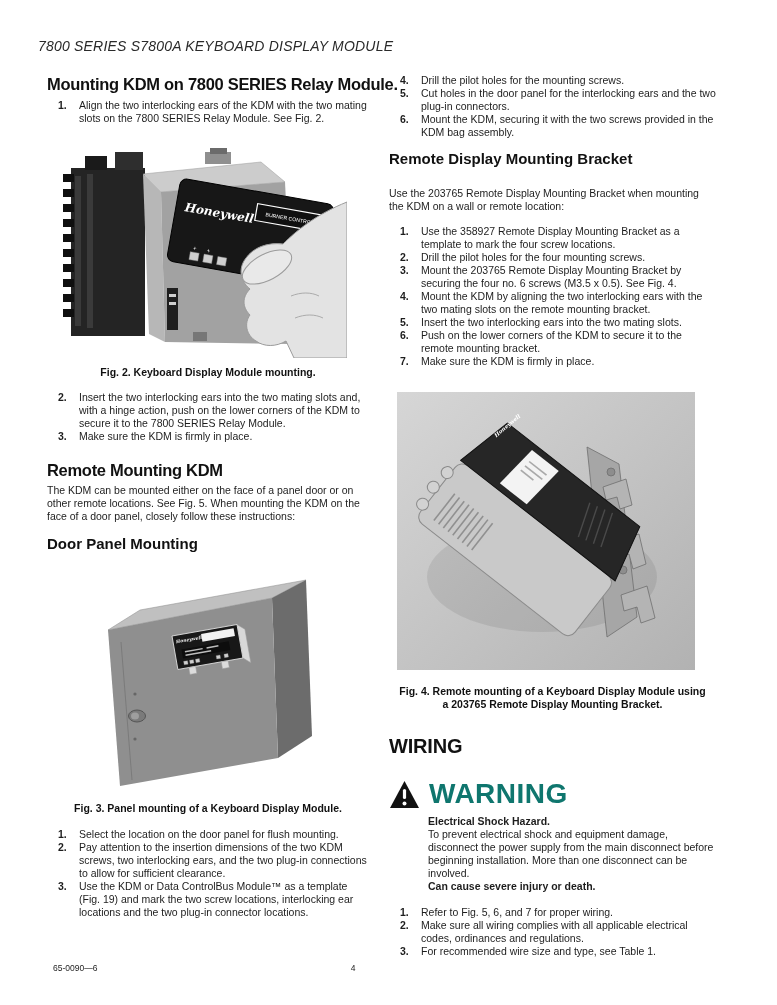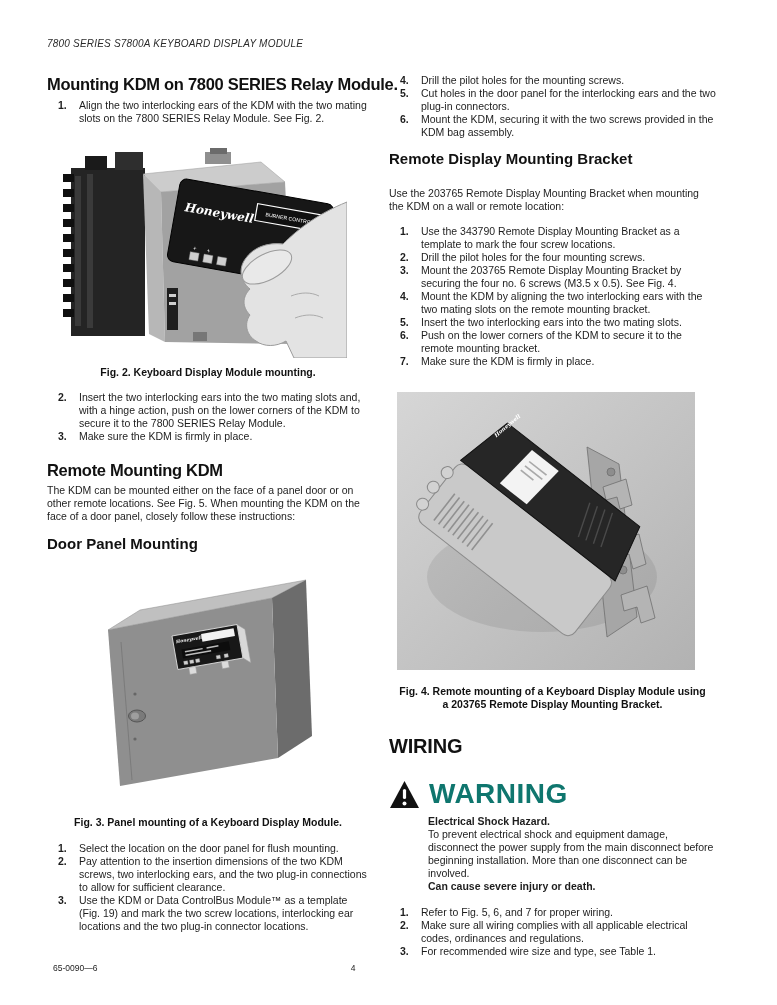--- a/index.html
+++ b/index.html
@@ -1,21 +1,21 @@
 <!DOCTYPE html>
 <html><head>
 <meta charset="utf-8">
 <style>
   html,body{margin:0;padding:0;background:#ffffff;}
   .page{
     position:relative;width:777px;height:1005px;background:#ffffff;
     font-family:"Liberation Sans",sans-serif;color:#1d1d1d;overflow:hidden;
   }
   .running-header{
-    position:absolute;left:47px;top:38px;font-style:italic;font-size:10px;
+    position:absolute;left:38px;top:38px;font-style:italic;font-size:14px;
     letter-spacing:.2px;color:#2a2a2a;
   }
   .col{position:absolute;top:74px;}
   .col-left{left:47px;width:322px;}
   .col-right{left:389px;width:327px;}
   .h-large{font-size:16.5px;font-weight:bold;line-height:20px;letter-spacing:-.3px;white-space:nowrap;color:#111;}
   .h-med{font-size:15px;font-weight:bold;line-height:15px;color:#111;}
   .body-text{font-size:10.5px;line-height:13px;}
   .steps{padding-left:11px;}
   .step{display:flex;font-size:10.5px;line-height:13px;}
@@ -32,21 +32,21 @@
   .footer-page{position:absolute;left:0;top:963px;width:706px;text-align:center;font-size:8.5px;}
   
   .mt-step1{margin-top:5px;}
   .mt-fig2{margin-top:21px;margin-left:8px;}
   .mt-cap2{margin-top:8px;}
   .mt-stepsb{margin-top:12px;}
   .mt-remote{margin-top:17px;}
   .mt-introL{margin-top:4px;}
   .mt-door{margin-top:13px;}
   .mt-fig3{margin-top:17px;margin-left:33px;}
-  .mt-cap3{margin-top:18px;}
+  .mt-cap3{margin-top:4px;}
   .mt-doorsteps{margin-top:13px;}
   .mt-bracket{margin-top:12px;}
   .mt-introR{margin-top:21px;}
   .mt-brsteps{margin-top:12px;}
   .mt-fig4{margin-top:24px;margin-left:8px;}
   .mt-cap4{margin-top:15px;margin-left:auto;margin-right:auto;max-width:310px;}
   .mt-wiring{margin-top:24px;}
   .mt-warn{margin-top:20px;}
   .mt-hazard{margin-top:5px;}
   .mt-wsteps{margin-top:13px;}
@@ -221,21 +221,21 @@
         <span class="txt">Mount the KDM, securing it with the two screws provided in the KDM bag assembly.</span>
       </div>
     </div>
 
     <div class="h-med mt-bracket">Remote Display Mounting Bracket</div>
     <div class="body-text mt-introR">Use the 203765 Remote Display Mounting Bracket when mounting the KDM on a wall or remote location:</div>
 
     <div class="steps mt-brsteps">
       <div class="step">
         <span class="num">1.</span>
-        <span class="txt">Use the 343790 Remote Display Mounting Bracket as a template to mark the four screw locations.</span>
+        <span class="txt">Use the 358927 Remote Display Mounting Bracket as a template to mark the four screw locations.</span>
       </div>
       <div class="step">
         <span class="num">2.</span>
         <span class="txt">Drill the pilot holes for the four mounting screws.</span>
       </div>
       <div class="step">
         <span class="num">3.</span>
         <span class="txt">Mount the 203765 Remote Display Mounting Bracket by securing the four no. 6 screws (M3.5 x 0.5). See Fig. 4.</span>
       </div>
       <div class="step">

